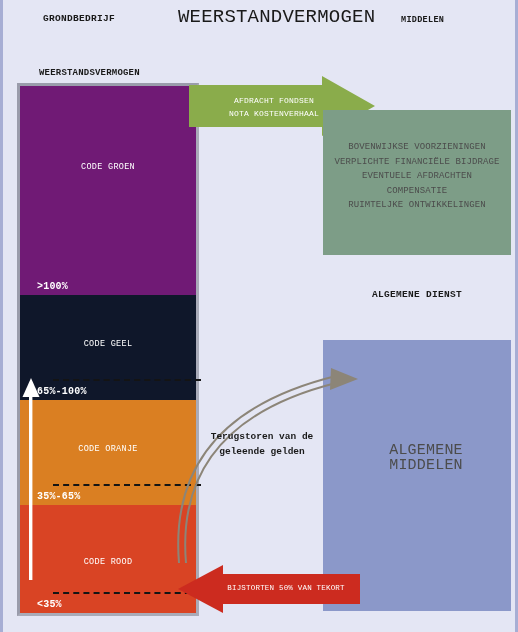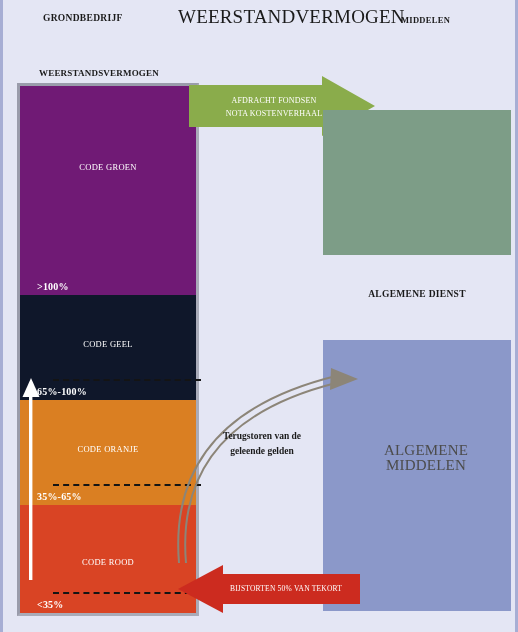--- a/index.html
+++ b/index.html
@@ -7,21 +7,21 @@
   html, body {
     margin: 0;
     padding: 0;
     background: #ffffff;
   }
   #canvas {
     position: relative;
     width: 518px;
     height: 632px;
     background: #e4e6f4;
-    font-family: Liberation Serif, serif;
+    font-family: Liberation Mono, monospace;
     overflow: hidden;
     border-left: 3px solid #a7aed4;
     border-right: 3px solid #a7aed4;
   }
 
   
   .hdr {
     position: absolute;
     font-weight: bold;
     color: #1a1a1a;
@@ -266,20 +266,27 @@
 
   <svg id="green-arrow" viewBox="0 0 186 60">
     <polygon points="0,9 133,9 133,0 186,30 133,60 133,51 0,51" fill="#8aac4b"></polygon>
   </svg>
   <div id="green-arrow-text">
     <div>AFDRACHT FONDSEN</div>
     <div>NOTA KOSTENVERHAAL</div>
   </div>
 
   <div id="green-box"></div>
+  <div id="green-box-text">
+    <div>BOVENWIJKSE VOORZIENINGEN</div>
+    <div>VERPLICHTE FINANCIËLE BIJDRAGE</div>
+    <div>EVENTUELE AFDRACHTEN</div>
+    <div>COMPENSATIE</div>
+    <div>RUIMTELJKE ONTWIKKELINGEN</div>
+  </div>
 
   <div id="alg-dienst-label">ALGEMENE DIENST</div>
   <div id="blue-box"></div>
   <div id="blue-box-text">
     <div>ALGEMENE</div>
     <div>MIDDELEN</div>
   </div>
 
   <svg id="curve-arrow" viewBox="0 0 205 225">
     <path d="M 26 223 C 20 150 45 70 183 36" fill="none" stroke="#8c8578" stroke-width="2"></path>

